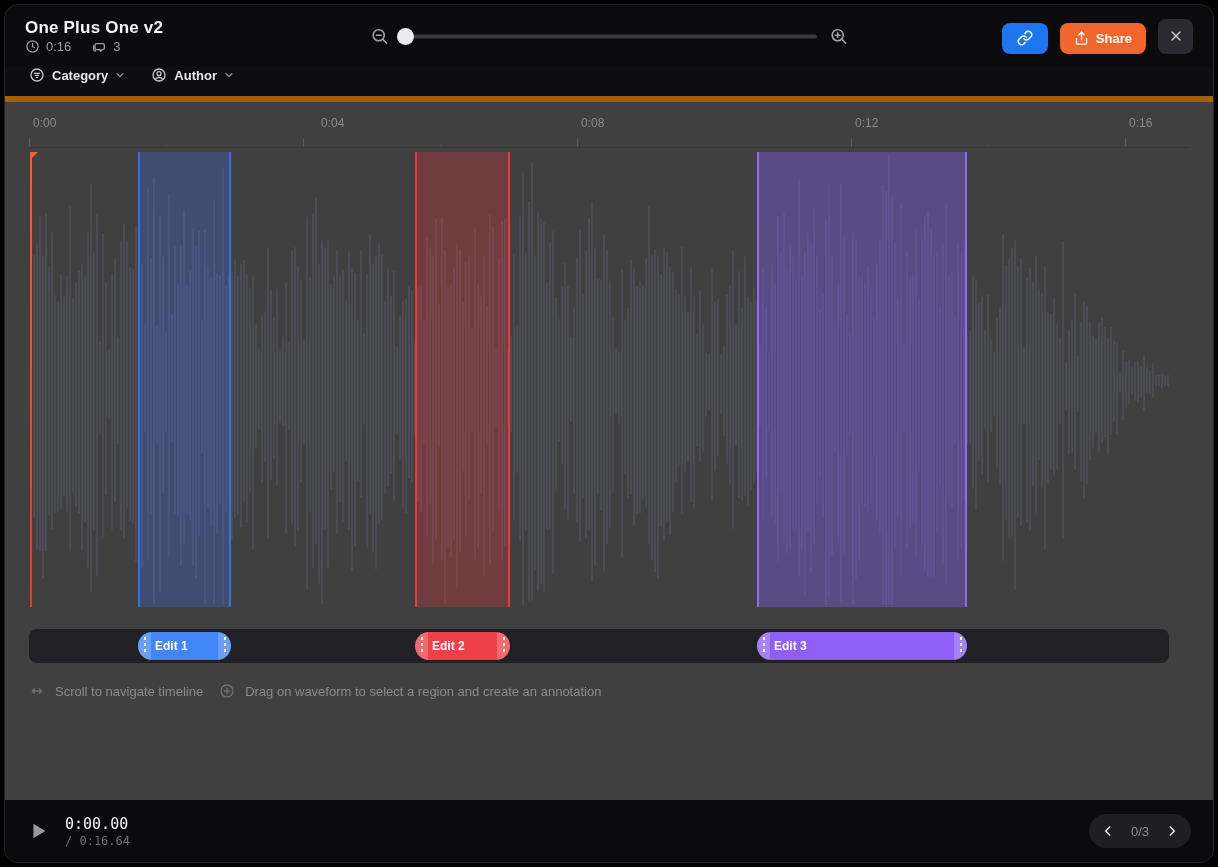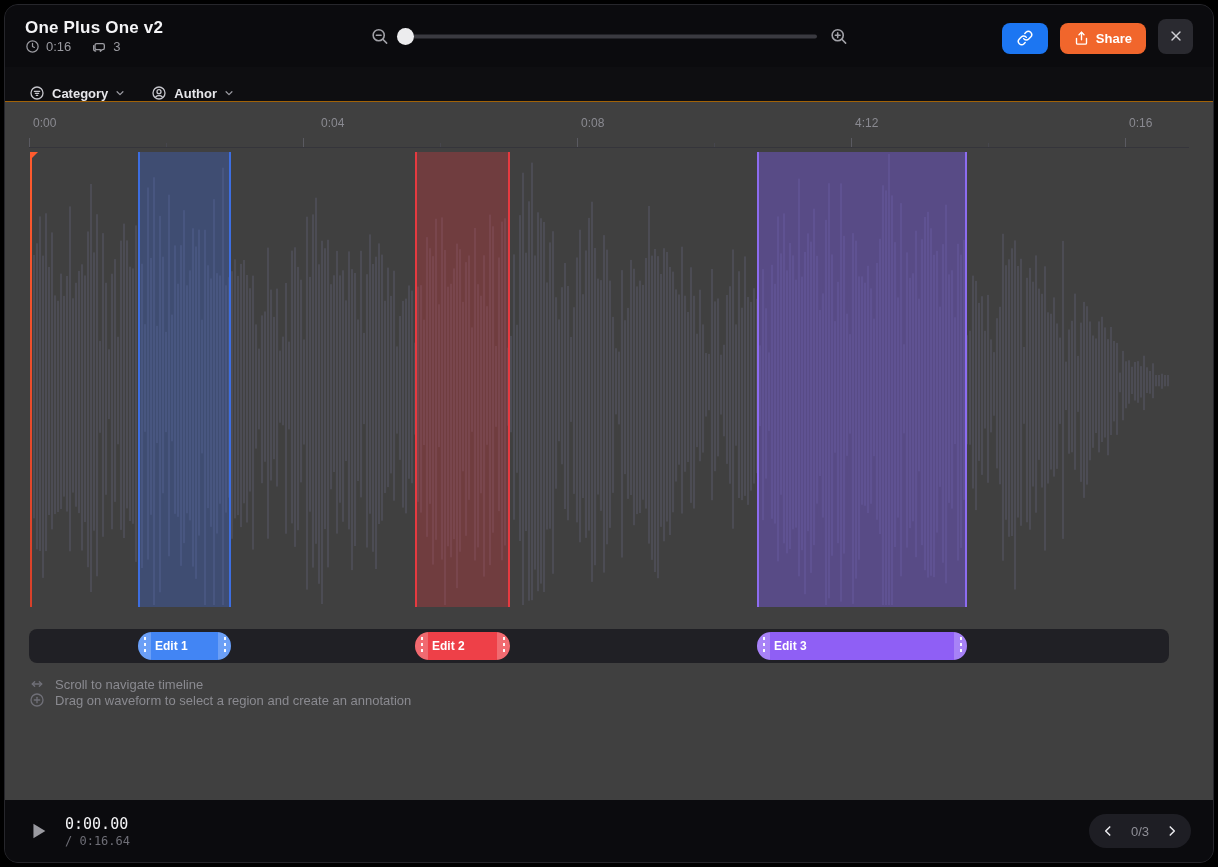--- a/index.html
+++ b/index.html
@@ -19,21 +19,21 @@
   .zoom-controls { position:absolute; left:50%; top:50%; transform:translate(-50%,-50%); display:flex; align-items:center; gap:12px; width:478px; }
   .zoom-btn { background:none; border:none; color:#a2a2a8; display:flex; cursor:pointer; padding:0; }
   .slider { flex:1; height:4px; background:#3a3a40; border-radius:2px; position:relative; }
   .slider-handle { position:absolute; top:50%; width:17px; height:17px; background:#ececee; border-radius:50%; transform:translate(-4px,-50%); }
   .header-actions { margin-left:auto; display:flex; align-items:flex-end; gap:12px; }
   .btn { border:none; border-radius:8px; height:31px; display:flex; align-items:center; justify-content:center; cursor:pointer; color:#fff; }
   .link-btn { width:46px; background:#1c76f2; }
   .share-btn { background:#f1662c; padding:0 14px; gap:7px; font-size:13px; font-weight:bold; font-family:inherit; }
   .close-btn { width:35px; height:35px; background:#2a2a30; color:#cfcfd4; }
   
-  .filter-bar { height:35px; background:#0e0e11; border-bottom:1px solid #a16207; display:flex; align-items:flex-end; gap:26px; padding:0 24px; flex:0 0 auto; }
+  .filter-bar { height:35px; background:#0e0e11; border-bottom:6px solid #a16207; display:flex; align-items:flex-start; gap:26px; padding:0 24px; flex:0 0 auto; }
   .filter-item { display:flex; align-items:center; gap:7px; color:#e6e6ea; font-size:13px; font-weight:bold; cursor:pointer; }
   .filter-item .f-icon { display:flex; color:#c4c4ca; }
   .filter-item .chev { display:flex; color:#9a9aa1; }
   
   .main { flex:1 1 auto; padding:0 24px; position:relative; background:#404040; }
   .ruler { position:relative; height:46px; border-bottom:1px solid #35353b; margin-bottom:4px; }
   .tick-label { position:absolute; top:14px; font-size:12px; color:#8a8a91; }
   .tick { position:absolute; bottom:0; width:1px; background:#5a5a61; }
   .tick.major { height:9px; }
   .tick.minor { height:4px; background:#46464d; }
@@ -44,21 +44,21 @@
   .playhead::before { content:""; position:absolute; left:0; top:0; width:0; height:0; border-top:8px solid #ff5b2e; border-right:8px solid transparent; }
   
   .strip { position:relative; height:34px; margin-top:22px; background:#202025; border-radius:8px; }
   .pill { position:absolute; top:3px; height:28px; border-radius:14px; display:flex; align-items:center; padding-left:17px; color:#fff; font-size:12px; font-weight:bold; cursor:pointer; overflow:hidden; }
   .pill .handle { position:absolute; top:0; bottom:0; width:13px; background:rgba(255,255,255,0.22); display:flex; align-items:center; justify-content:center; cursor:ew-resize; }
   .pill .handle.left { left:0; border-radius:14px 0 0 14px; }
   .pill .handle.right { right:0; border-radius:0 14px 14px 0; }
   .pill .dash { width:2px; height:18px; background:repeating-linear-gradient(to bottom,rgba(255,255,255,.95) 0 3px,transparent 3px 6px); }
   .pill .pill-label { position:relative; z-index:1; }
   
-  .help { margin-top:13px; display:flex; flex-direction:column; }
+  .help { margin-top:20px; display:flex; flex-direction:row; gap:16px; }
   .help-row { display:flex; align-items:center; gap:10px; color:#8a8a90; font-size:13px; }
   .help-row .h-icon { display:flex; color:#6f6f77; }
   
   .transport { flex:0 0 auto; height:62px; background:#0b0b0e; display:flex; align-items:center; padding:0 22px; }
   .play-btn { background:none; border:none; color:#9a9aa0; display:flex; cursor:pointer; padding:0; }
   .time-block { margin-left:16px; display:flex; flex-direction:column; gap:1px; }
   .time-cur { font-family:"DejaVu Sans Mono",monospace; font-size:15px; font-weight:normal; color:#f5f5f7; }
   .time-total { font-family:"DejaVu Sans Mono",monospace; font-size:12px; color:#6e6e76; }
   .pager { margin-left:auto; background:#1e1e24; border-radius:17px; height:34px; display:flex; align-items:center; gap:4px; padding:0 6px; }
   .pager-btn { background:none; border:none; color:#e8e8ec; display:flex; cursor:pointer; padding:6px; }
@@ -182,21 +182,21 @@
         <div class="tick major" style="left: 0px;"></div>
         <div class="tick-label" style="left: 4px;">0:00</div>
         <div class="tick minor" style="left: 137px;"></div>
         <div class="tick major" style="left: 274px;"></div>
         <div class="tick-label" style="left: 292px;">0:04</div>
         <div class="tick minor" style="left: 411px;"></div>
         <div class="tick major" style="left: 548px;"></div>
         <div class="tick-label" style="left: 552px;">0:08</div>
         <div class="tick minor" style="left: 685px;"></div>
         <div class="tick major" style="left: 822px;"></div>
-        <div class="tick-label" style="left: 826px;">4:12</div>
+        <div class="tick-label" style="left: 826px;">0:12</div>
         <div class="tick minor" style="left: 959px;"></div>
         <div class="tick major" style="left: 1096px;"></div>
         <div class="tick-label" style="left: 1100px;">0:16</div>
       </div>
 
     <div class="wave-wrap" id="waveWrap">
       <svg class="wave-svg" id="waveSvg" width="1140" height="455">
           <rect x="4" y="103.0" width="2" height="263.4" fill="#4c4c54"></rect>
           <rect x="7" y="91.3" width="2" height="306.1" fill="#4c4c54"></rect>
           <rect x="10" y="64.4" width="2" height="334.6" fill="#4c4c54"></rect>

